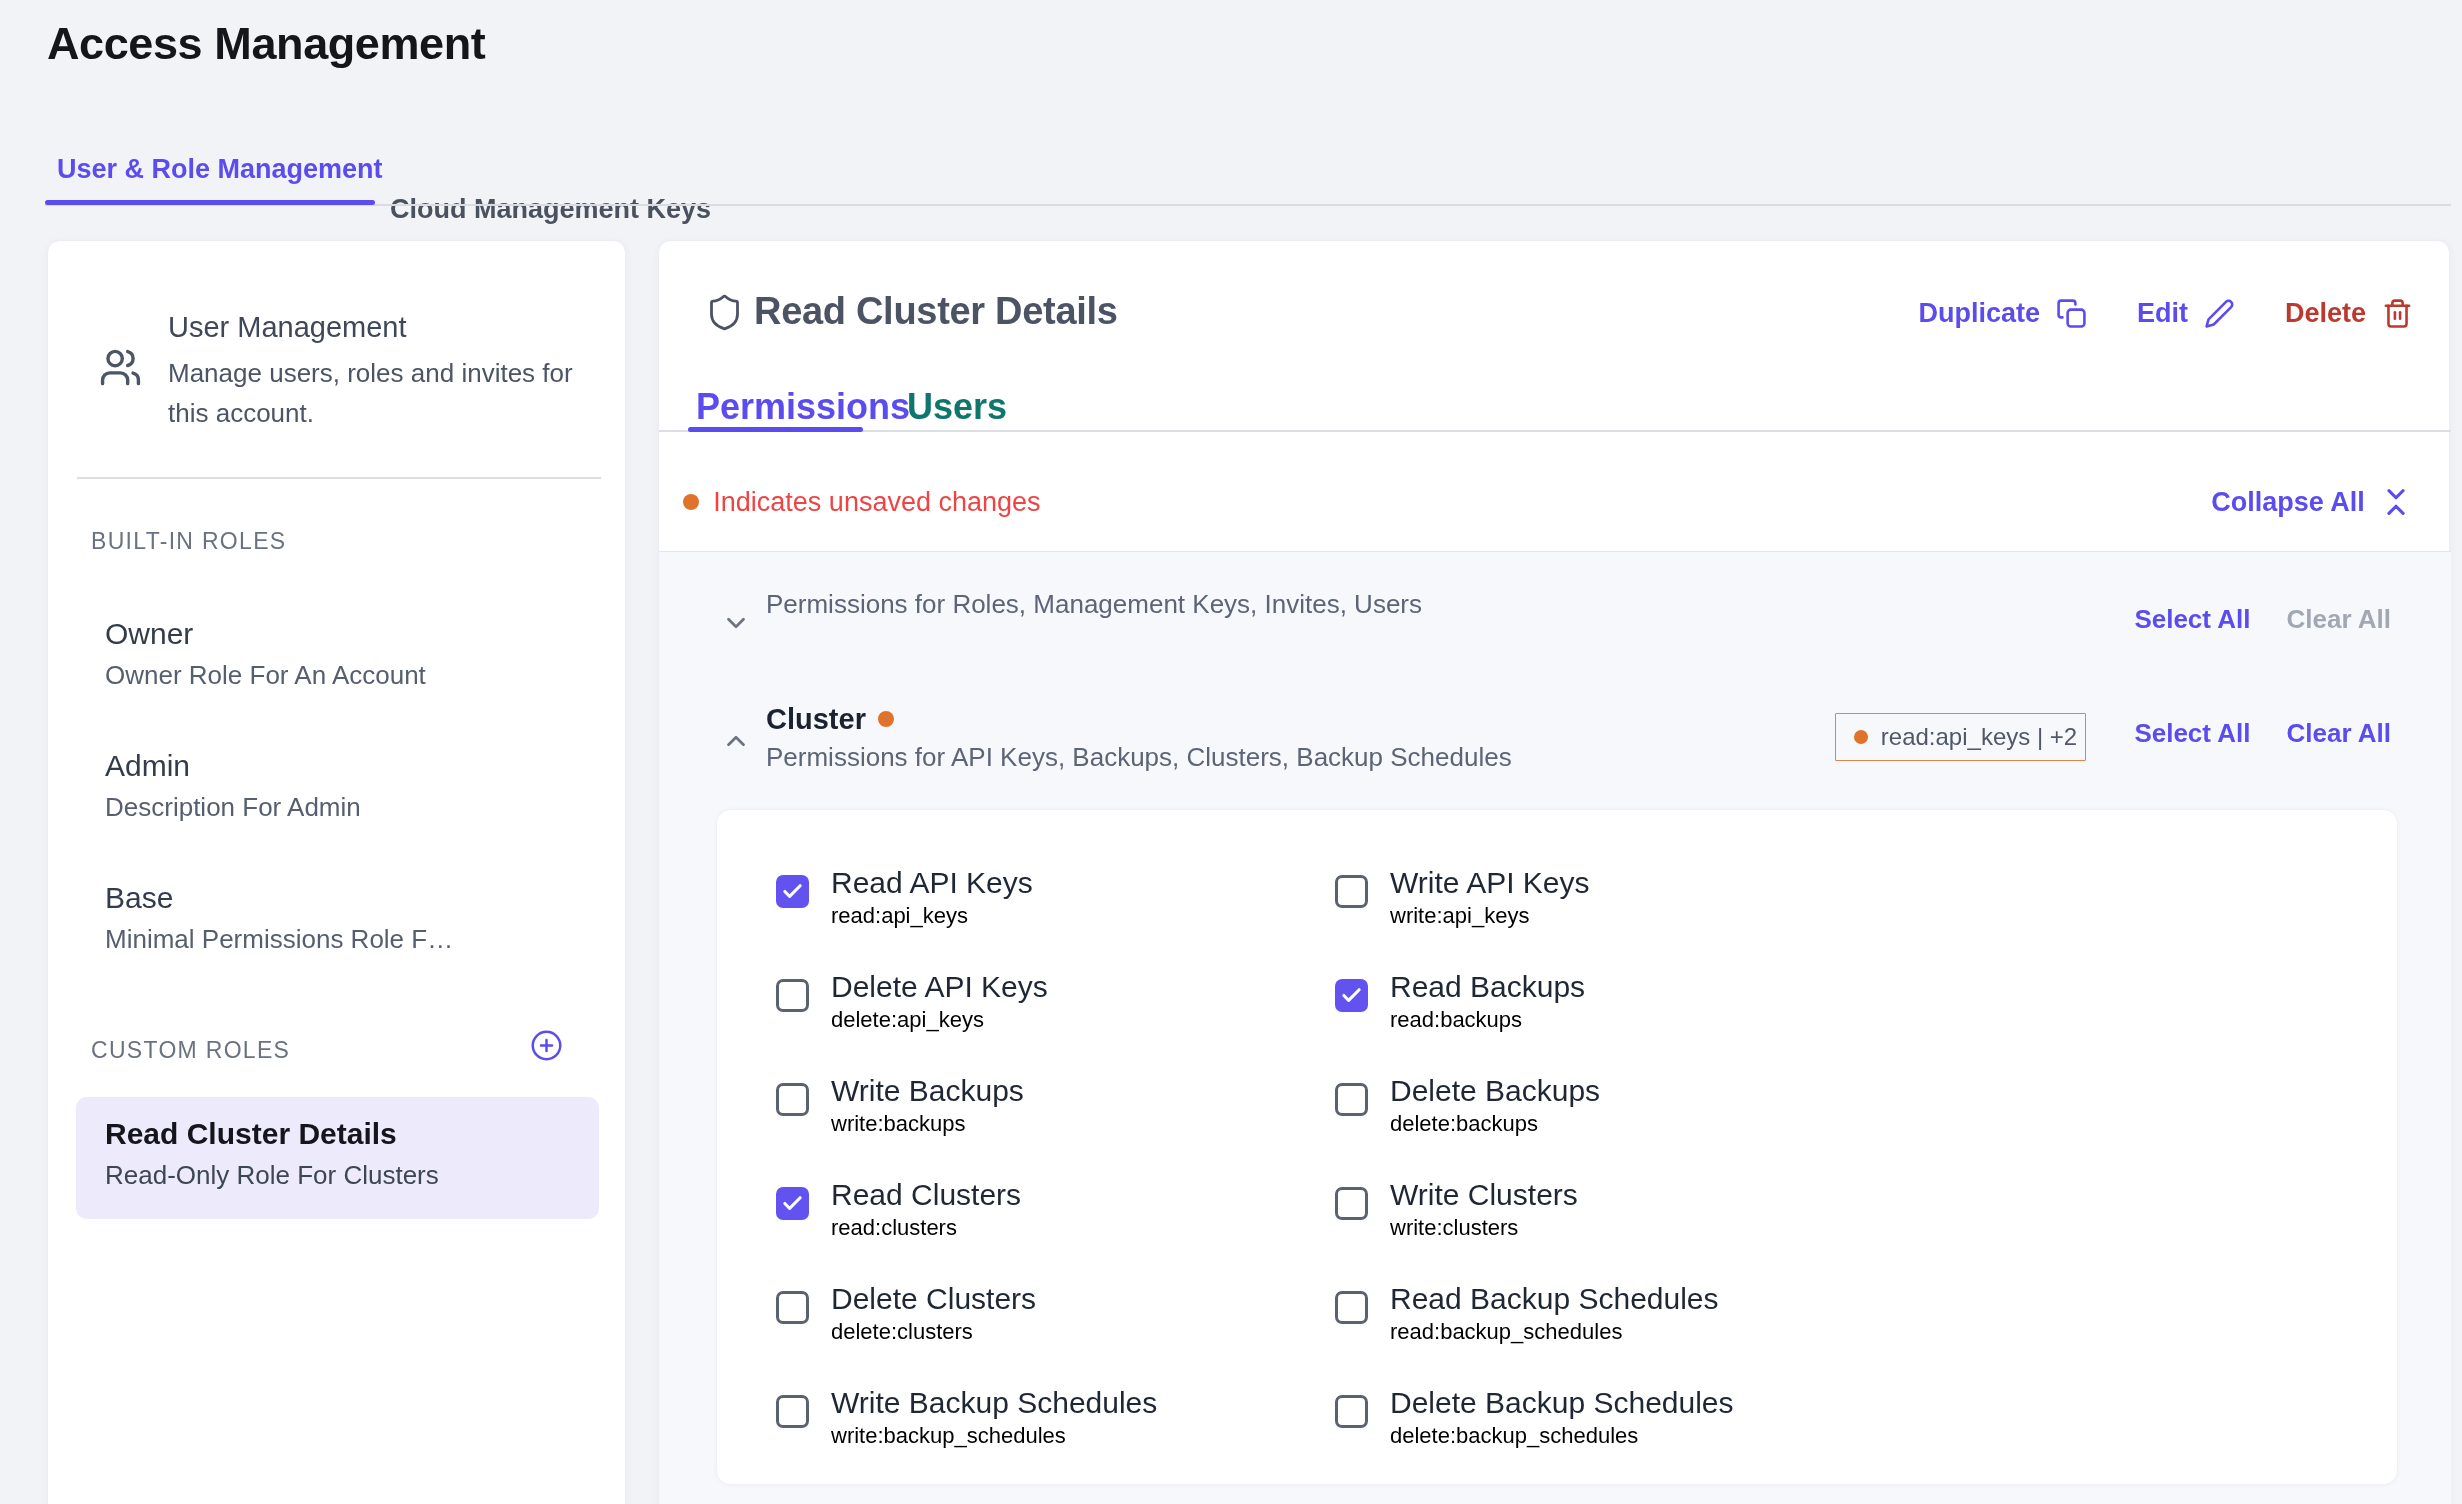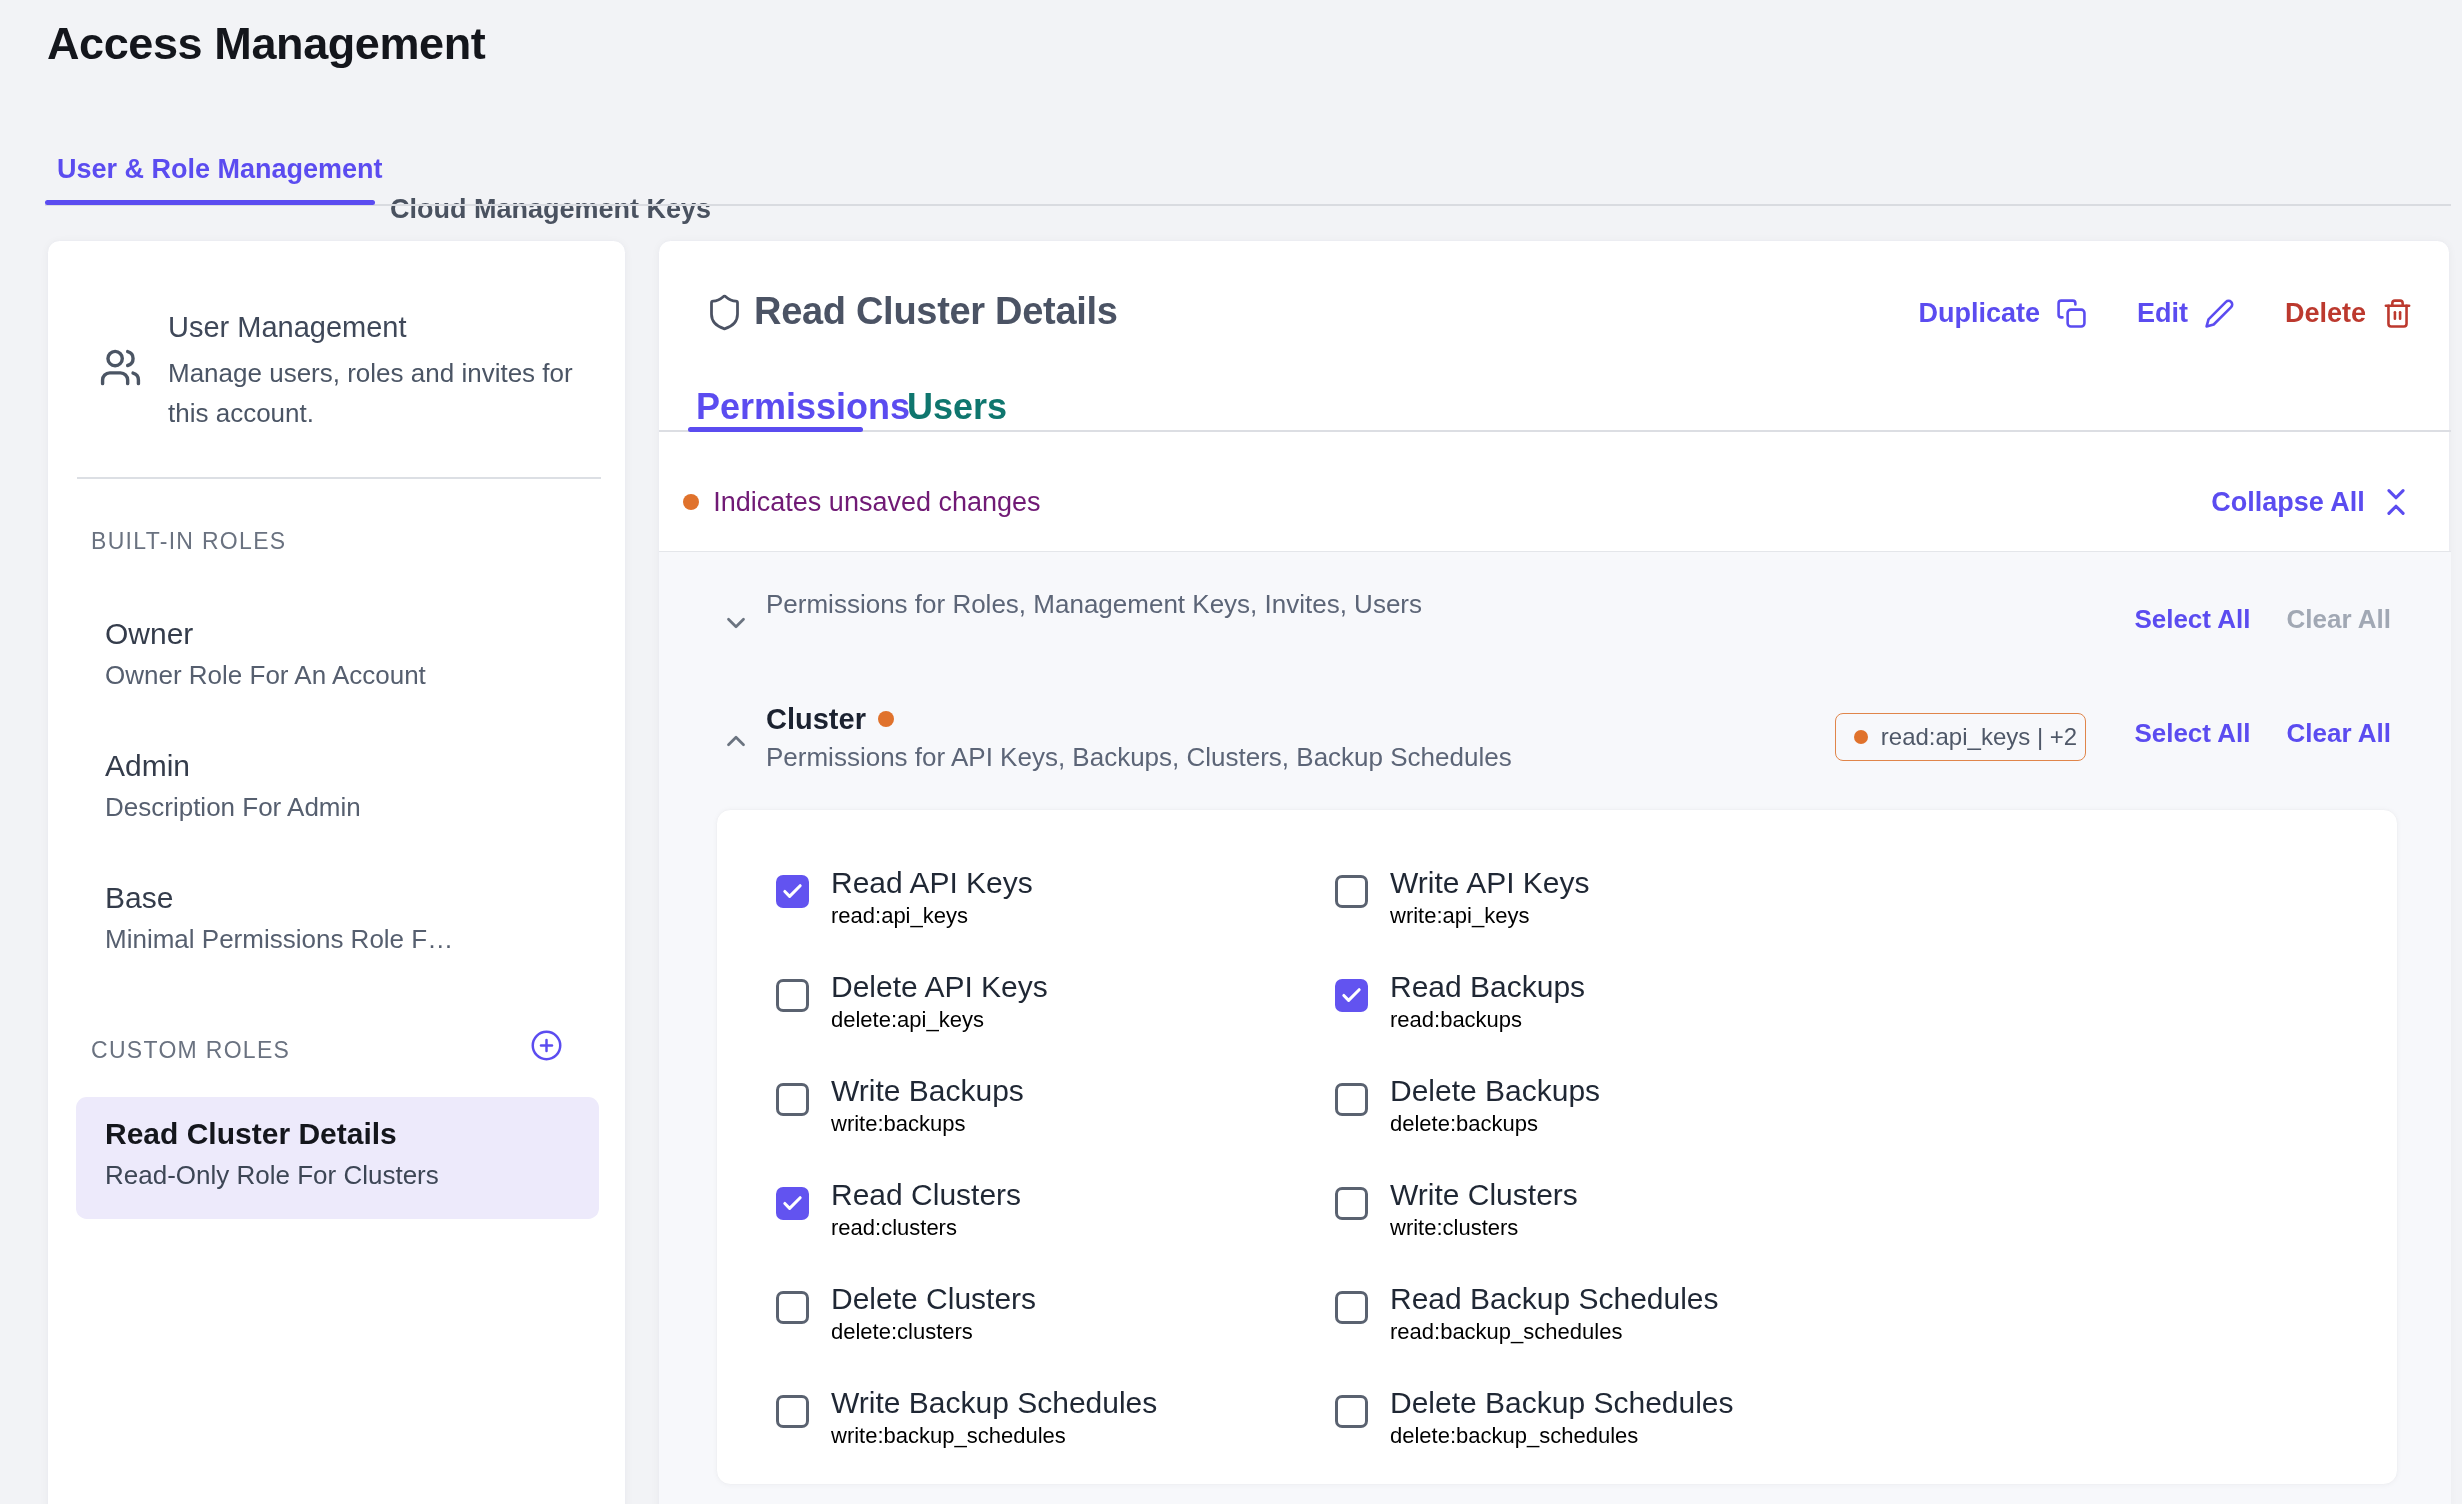--- a/index.html
+++ b/index.html
@@ -46,35 +46,35 @@
   .rd-action svg { width:31px; height:31px; }
 
   .detail-tab { top:145px; font-size:36px; cursor:pointer; }
   .detail-tab.active { left:37px; color:#5b4cf0; font-weight:700; }
   .detail-tab.inactive { left:248px; color:#0f766e; font-weight:700; }
   .detail-tab-underline { left:28.5px; top:186px; width:175px; height:5.4px; border-radius:2.7px; background:#5b4cf0; z-index:2; }
   .detail-tab-rule { left:0; top:189px; width:1792px; height:1.8px; background:#dcdee3; }
 
   .unsaved-row { left:24px; top:246px; display:flex; align-items:center; gap:14.3px; }
   .dot { width:16px; height:16px; border-radius:50%; background:#e0722c; flex:0 0 auto; }
-  .unsaved-text { font-size:27px; color:#701a75; line-height:30px; }
+  .unsaved-text { font-size:27px; color:#ef4444; line-height:30px; }
   .collapse-all { right:36px; top:244px; display:flex; align-items:center; gap:14.3px; color:#5b4cf0; font-size:27px; font-weight:600; cursor:pointer; }
   .collapse-all svg { width:34px; height:34px; }
 
   
   .perm-area { left:0; top:310px; width:1792px; height:983px; background:#f7f8fb; border-top:1.8px solid #e4e6ea; }
   .acc-chevron { left:62px; width:30px; height:30px; color:#6b7480; cursor:pointer; }
   .acc-head { left:107px; }
   .acc-title-row { display:flex; align-items:center; gap:12.5px; }
   .acc-title { font-size:29px; font-weight:600; color:#1b2230; line-height:36px; }
   .acc-sub { margin-top:4.5px; font-size:26px; color:#5c6577; line-height:30px; }
   .acc-links { right:60px; display:flex; gap:36px; font-size:26px; font-weight:700; }
   .link-purple { color:#5b4cf0; cursor:pointer; }
   .link-disabled { color:#a1a8b4; }
-  .unsaved-badge { left:1176px; top:161px; width:251px; height:48px; border:1.8px solid #e0854a; border-radius:8px; display:flex; align-items:center; gap:12.5px; padding-left:18px; }
+  .unsaved-badge { left:1176px; top:161px; width:251px; height:48px; border:1.8px solid #e0854a; border-radius:1px; display:flex; align-items:center; gap:12.5px; padding-left:18px; }
   .unsaved-badge .dot { width:14.3px; height:14.3px; }
   .unsaved-badge-text { font-size:24px; color:#4f5868; white-space:nowrap; }
 
   
   .perm-card { left:57px; top:257px; width:1682px; height:676px; background:#fff; border-radius:14.3px; border:0.9px solid #f0f1f4; box-shadow:0 0.9px 5.4px rgba(25,30,50,.03); }
   .perm-grid { position:absolute; left:59px; top:42px; display:grid; grid-template-columns:559px 1fr; grid-auto-rows:104px; width:1570px; }
   .perm-cell { display:flex; align-items:flex-start; gap:22px; cursor:pointer; }
   .perm-check { margin-top:23px; width:33px; height:33px; border-radius:7.1px; border:3.1px solid #5a6270; background:#fff; flex:0 0 auto; display:flex; align-items:center; justify-content:center; }
   .perm-cell.checked .perm-check { border:none; background:#6253f0; }
   .perm-check svg { width:23px; height:23px; color:#fff; display:none; }

